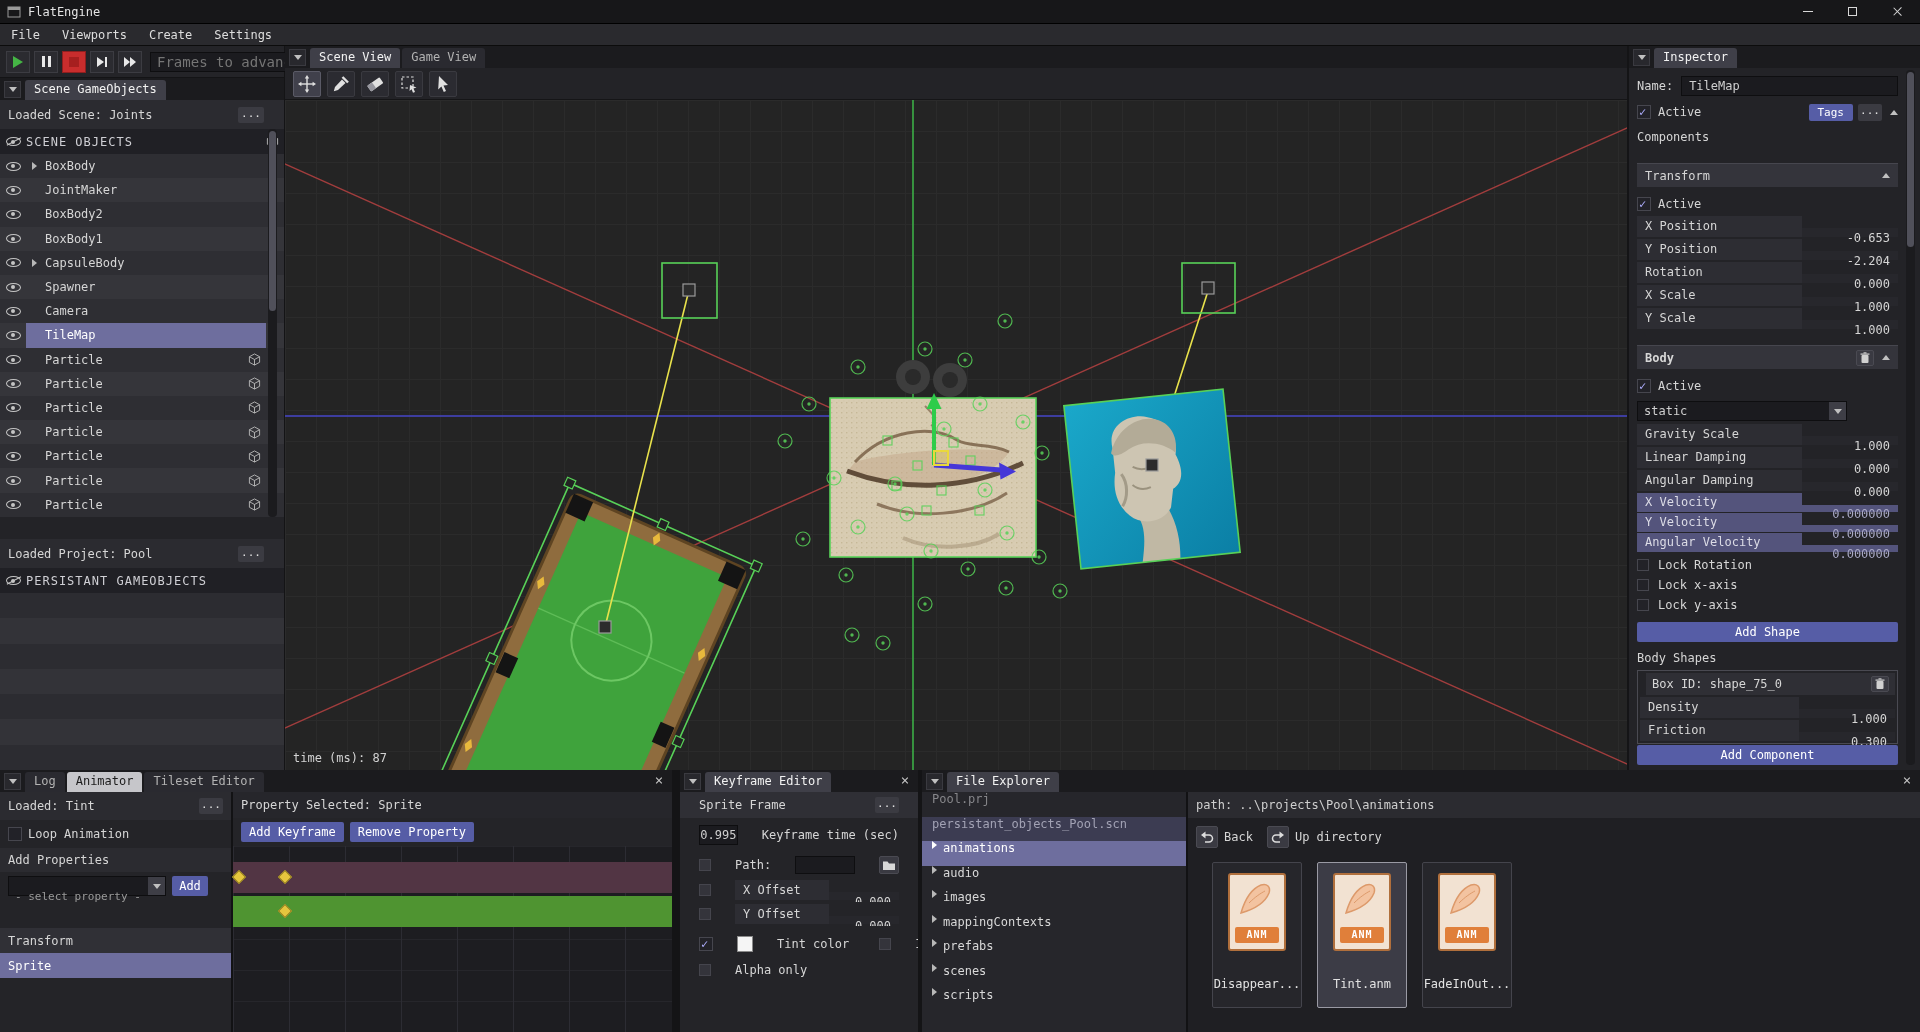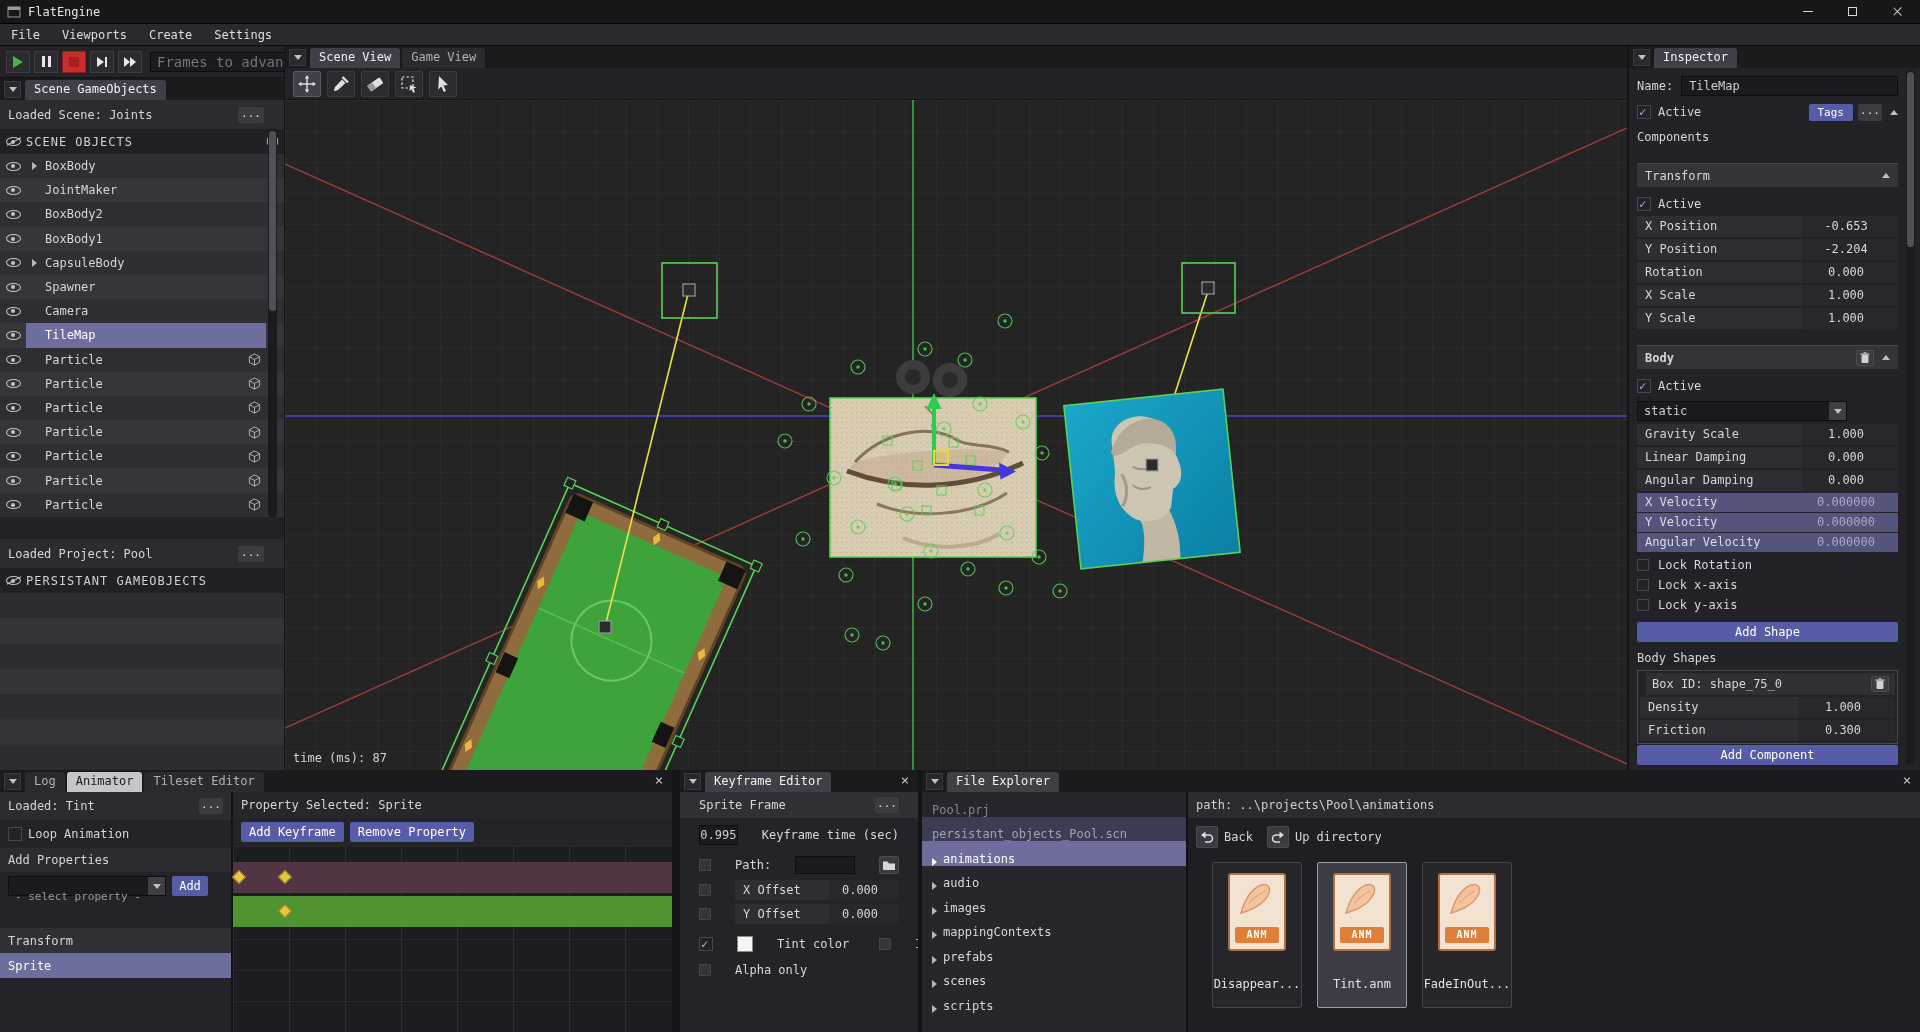--- a/index.html
+++ b/index.html
@@ -73,31 +73,31 @@
 .handle2{fill:#2c2c2c;stroke:#9a9a9a;stroke-width:1.2;}
 .pt{fill:none;stroke:var(--selection-green,#58d158);stroke-width:1.2;opacity:.85;}
 .ptd{fill:var(--selection-green,#58d158);opacity:.85;}
 .time-label{position:absolute;left:8px;bottom:5px;color:#d2d2d2;}
 
 .insp-body{position:absolute;left:8px;right:22px;top:22px;bottom:0;}
 .insp-row{display:flex;align-items:center;height:24px;}
 .lbl{white-space:nowrap;}
 .frow{display:flex;height:21px;margin-bottom:2px;}
 .flabel{flex:1;background:#2d2d33;line-height:21px;padding-left:8px;white-space:nowrap;}
-.fvalue{width:96px;background:#27272c;line-height:21px;text-align:center;padding-right:8px;}
+.fvalue{width:96px;background:#27272c;line-height:21px;text-align:right;padding-right:8px;margin-top:12px;}
 .vrow{height:19px;margin-bottom:1px;}
 .vrow .flabel{background:#54547c;color:#dcdce6;line-height:19px;}
 .vrow .fvalue{background:#54547c;color:#a9a9c6;line-height:19px;}
 .sec-head{height:24px;background:#34343b;display:flex;align-items:center;padding:0 8px;border-top:1px solid #46464e;gap:8px;}
 
 .arow{display:flex;align-items:center;padding:0 8px;gap:6px;}
 .track{position:absolute;left:0;right:0;}
 .kf{position:absolute;width:10px;height:10px;transform:rotate(45deg);background:var(--keyframe-yellow,#e6c63e);border:1px solid #8f7c1f;}
 .kf-row{display:flex;align-items:center;gap:24px;padding:0 19px;overflow:hidden;white-space:nowrap;}
-.trow{height:24.5px;display:flex;align-items:flex-end;padding-left:10px;gap:6px;color:#d8d8d8;white-space:nowrap;overflow:hidden;}
+.trow{height:24.5px;display:flex;align-items:flex-start;padding-left:10px;gap:6px;color:#d8d8d8;white-space:nowrap;overflow:hidden;}
 .file-card{position:absolute;width:90px;height:146px;border:1px solid #44444c;background:#26262b;border-radius:2px;}
 .file-card.on{background:#3c3c46;border-color:#9a9aa4;}
 .anm-icon{position:relative;width:58px;height:78px;margin:10px auto 0;background:#f2e2d2;border:2px solid #b06f3c;border-radius:3px;}
 .anm-badge{position:absolute;left:5px;right:5px;bottom:6px;height:16px;background:var(--anm-orange,#e07f3a);border-radius:2px;color:#fff;font-weight:bold;font-size:10px;line-height:16px;text-align:center;letter-spacing:1px;}
 .file-name{position:absolute;left:0;right:0;bottom:16px;text-align:center;color:#e2e2e2;font-size:12px;white-space:nowrap;overflow:hidden;}
 .pbtn{width:24px;height:22px;display:flex;align-items:center;justify-content:center;background:#2b2b30;border:1px solid #3c3c42;flex:none;}
 .pbtn.stop{background:var(--stop-red,#c92d2d);border-color:#8f1f1f;}
 .play-tri{width:0;height:0;border-top:6px solid transparent;border-bottom:6px solid transparent;border-left:10px solid var(--play-green,#45b545);}
 .pause-bars{display:flex;gap:3px;}
 .pause-bars i{display:block;width:3px;height:11px;background:#e8e8e8;}

